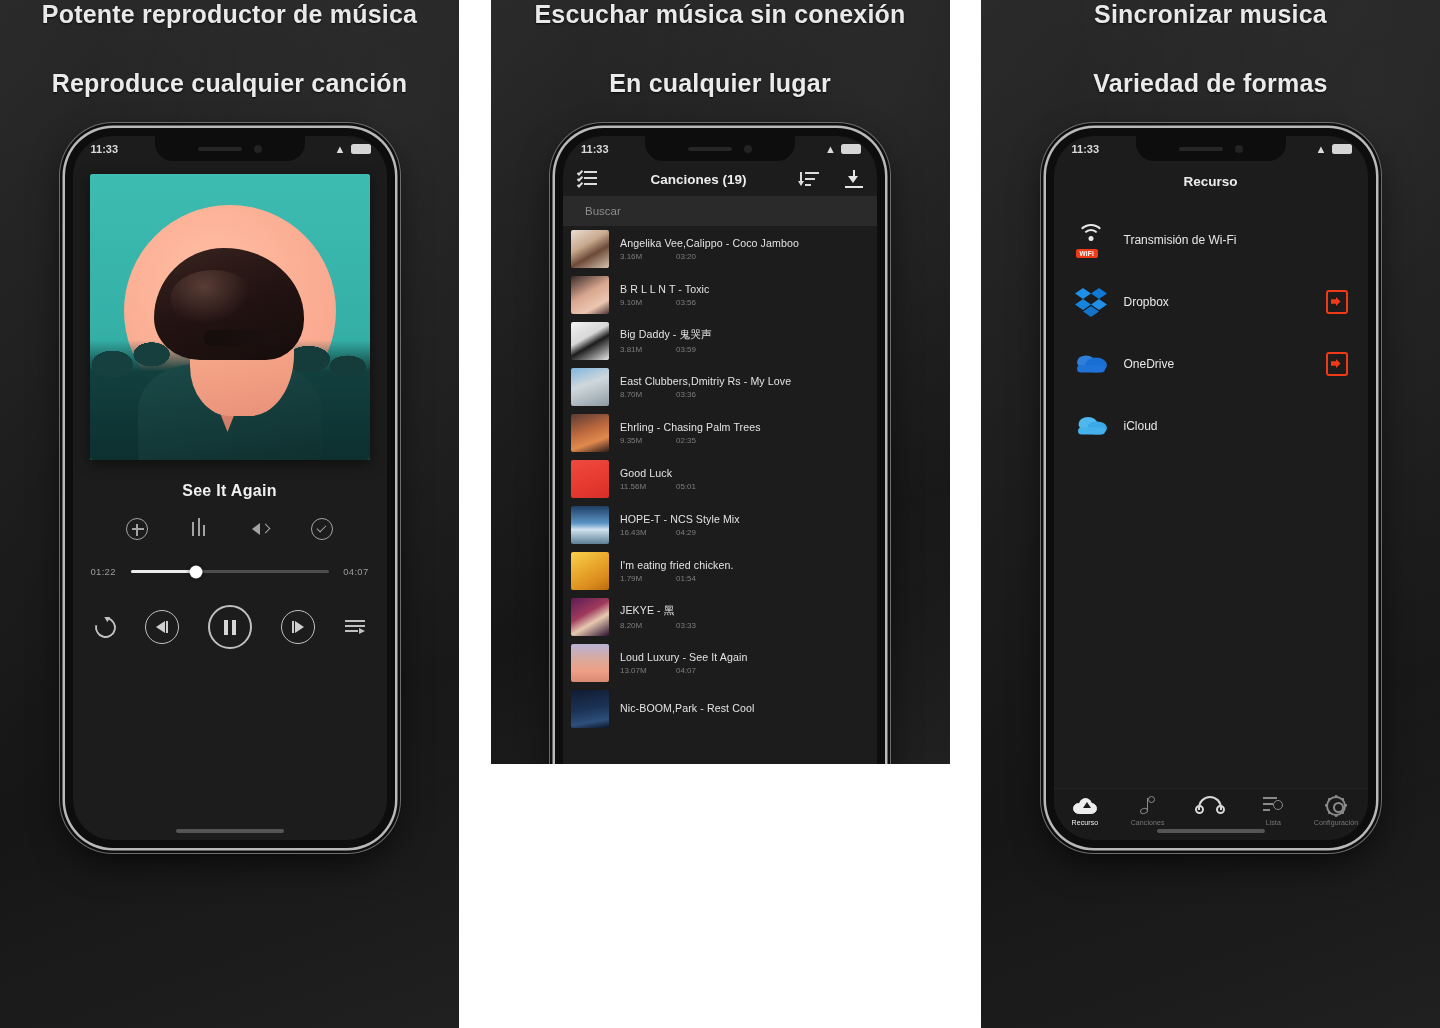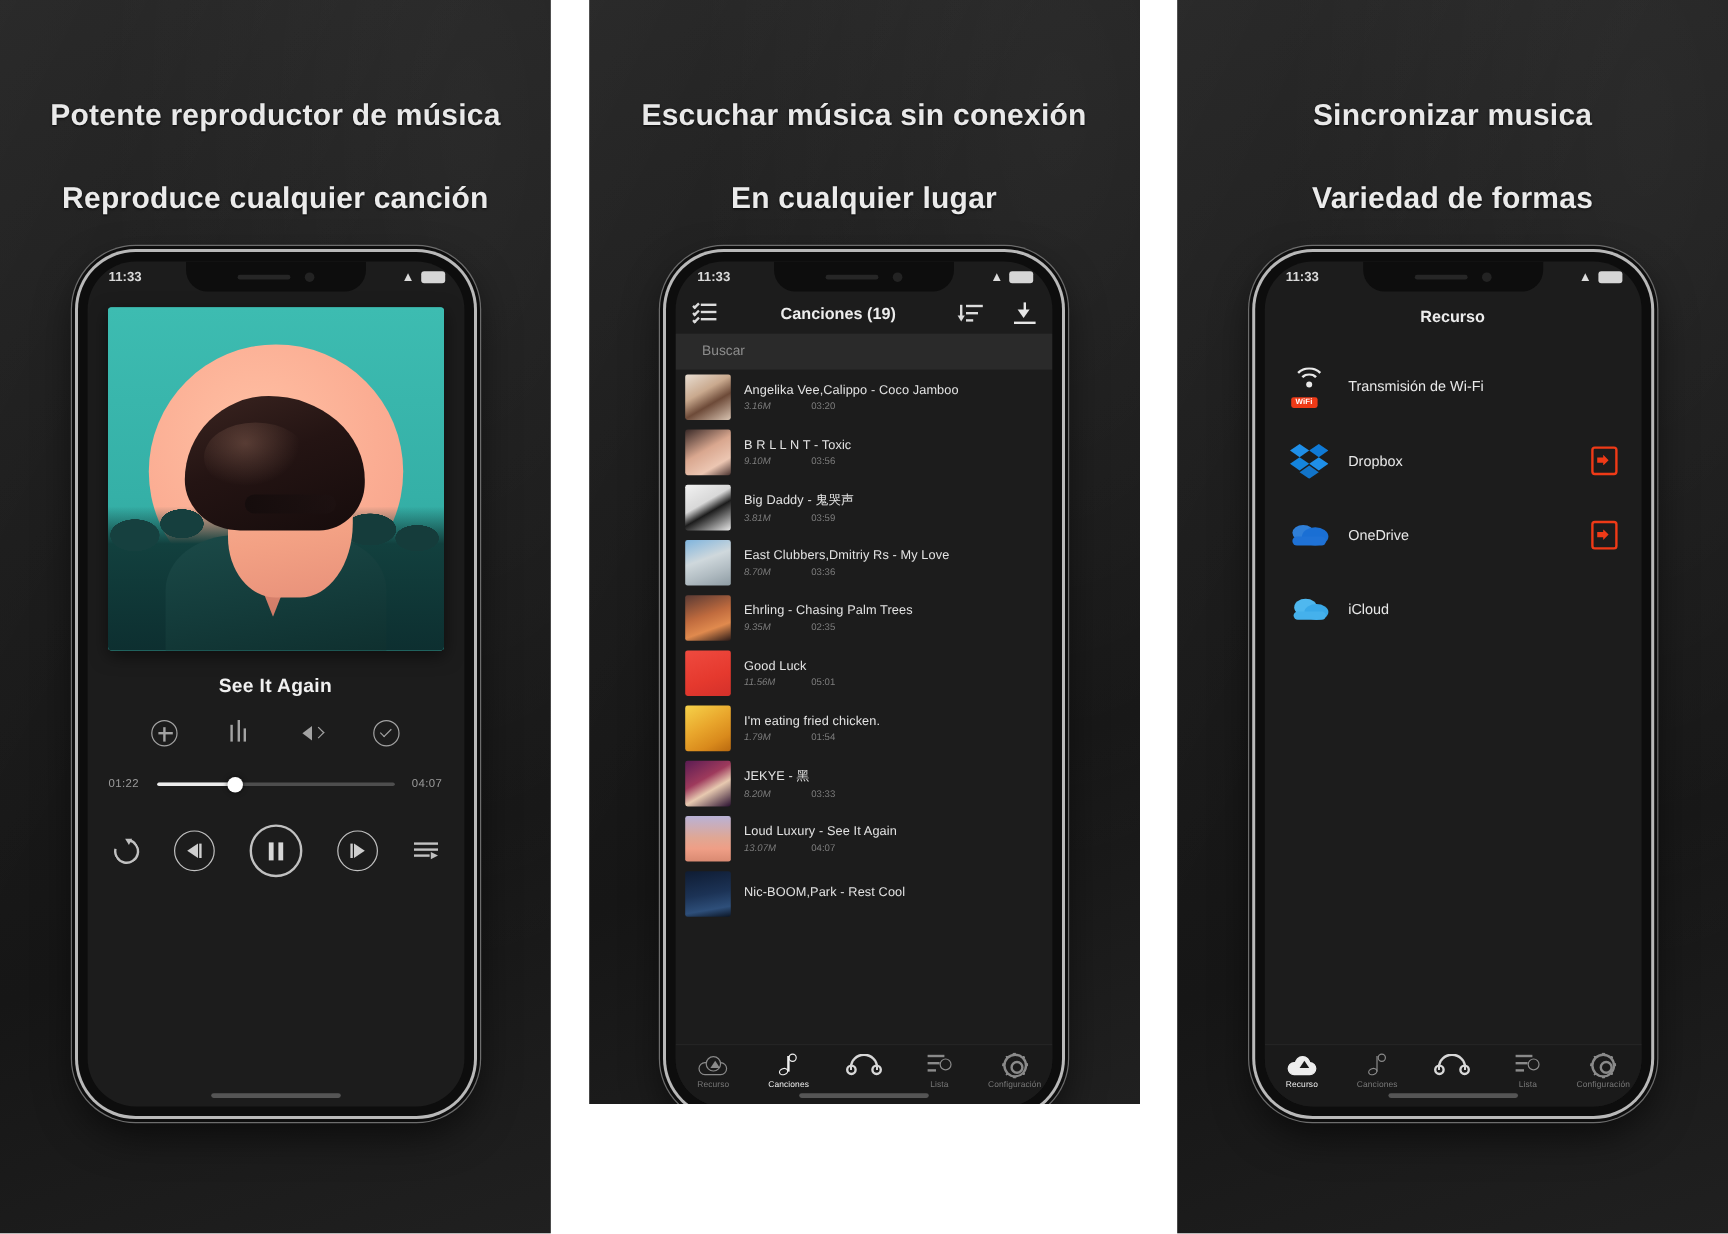--- a/index.html
+++ b/index.html
@@ -25,27 +25,26 @@
     overflow: hidden;
   }
   .panel::after{
     content:"";position:absolute;inset:0;
     background:
       linear-gradient(118deg, rgba(255,255,255,.035) 0%, rgba(255,255,255,0) 42%),
       radial-gradient(ellipse at 85% 10%, rgba(255,255,255,.05), rgba(0,0,0,0) 55%);
     pointer-events:none;
   }
   .panel-1 { width: 459px; height: 1028px; }
-  .panel-2 { width: 459px; height: 920px; }
+  .panel-2 { width: 459px; height: 764px; }
   .panel-3 { width: 459px; height: 1028px; }
 
   .promo {
     position: relative; z-index: 3;
     text-align: center;
-    padding-top: 82px;
   }
   .promo-line1 {
     color: #e9e9e9;
     font-size: 25px;
     font-weight: 600;
     letter-spacing: .2px;
     text-shadow: 0 1px 2px rgba(0,0,0,.8);
   }
   .promo-line2 {
     color: #ebebeb;
@@ -298,21 +297,21 @@
     height: 46px;
   }
   .thumb { width: 38px; height: 38px; flex: 0 0 auto; border-radius: 2px; overflow:hidden; }
   .song-meta { flex:1; min-width:0; }
   .song-name {
     color:#e3e3e3; font-size: 10.6px; white-space:nowrap; overflow:hidden;
     text-overflow: ellipsis; letter-spacing:.1px;
   }
   .song-sub { display:flex; gap: 22px; margin-top: 3px; }
   .song-sub span { color:#7d7d7d; font-size: 8px; }
-  .song-sub .sz { min-width: 34px; font-style: italic; }
+  .song-sub .sz { min-width: 34px; }
 
   
   .tabbar {
     position:absolute; left:0; right:0; bottom: 0; height: 52px;
     background:#1a1a1a;
     display:flex; align-items:flex-start; justify-content:space-around;
     padding-top: 6px;
     border-top: 1px solid #242424;
   }
   .tab { display:flex; flex-direction:column; align-items:center; gap:3px; width: 58px; }
@@ -603,20 +602,30 @@
                 <div class="thumb" style="background: linear-gradient(160deg, rgb(239, 74, 63) 0%, rgb(229, 57, 46) 60%, rgb(212, 48, 42) 100%);"></div>
                 <div class="song-meta">
                   <div class="song-name">Good Luck</div>
                   <div class="song-sub">
                     <span class="sz">11.56M</span>
                     <span>05:01</span>
                   </div>
                 </div>
               </div>
               <div class="song-row">
+                <div class="thumb" style="background: linear-gradient(rgb(31, 63, 99) 0%, rgb(90, 147, 196) 45%, rgb(207, 226, 239) 62%, rgb(93, 127, 150) 100%);"></div>
+                <div class="song-meta">
+                  <div class="song-name">HOPE-T - NCS Style Mix</div>
+                  <div class="song-sub">
+                    <span class="sz">16.43M</span>
+                    <span>04:29</span>
+                  </div>
+                </div>
+              </div>
+              <div class="song-row">
                 <div class="thumb" style="background: linear-gradient(150deg, rgb(246, 210, 74) 0%, rgb(233, 166, 44) 45%, rgb(217, 138, 28) 75%, rgb(185, 105, 15) 100%);"></div>
                 <div class="song-meta">
                   <div class="song-name">I'm eating fried chicken.</div>
                   <div class="song-sub">
                     <span class="sz">1.79M</span>
                     <span>01:54</span>
                   </div>
                 </div>
               </div>
               <div class="song-row">

